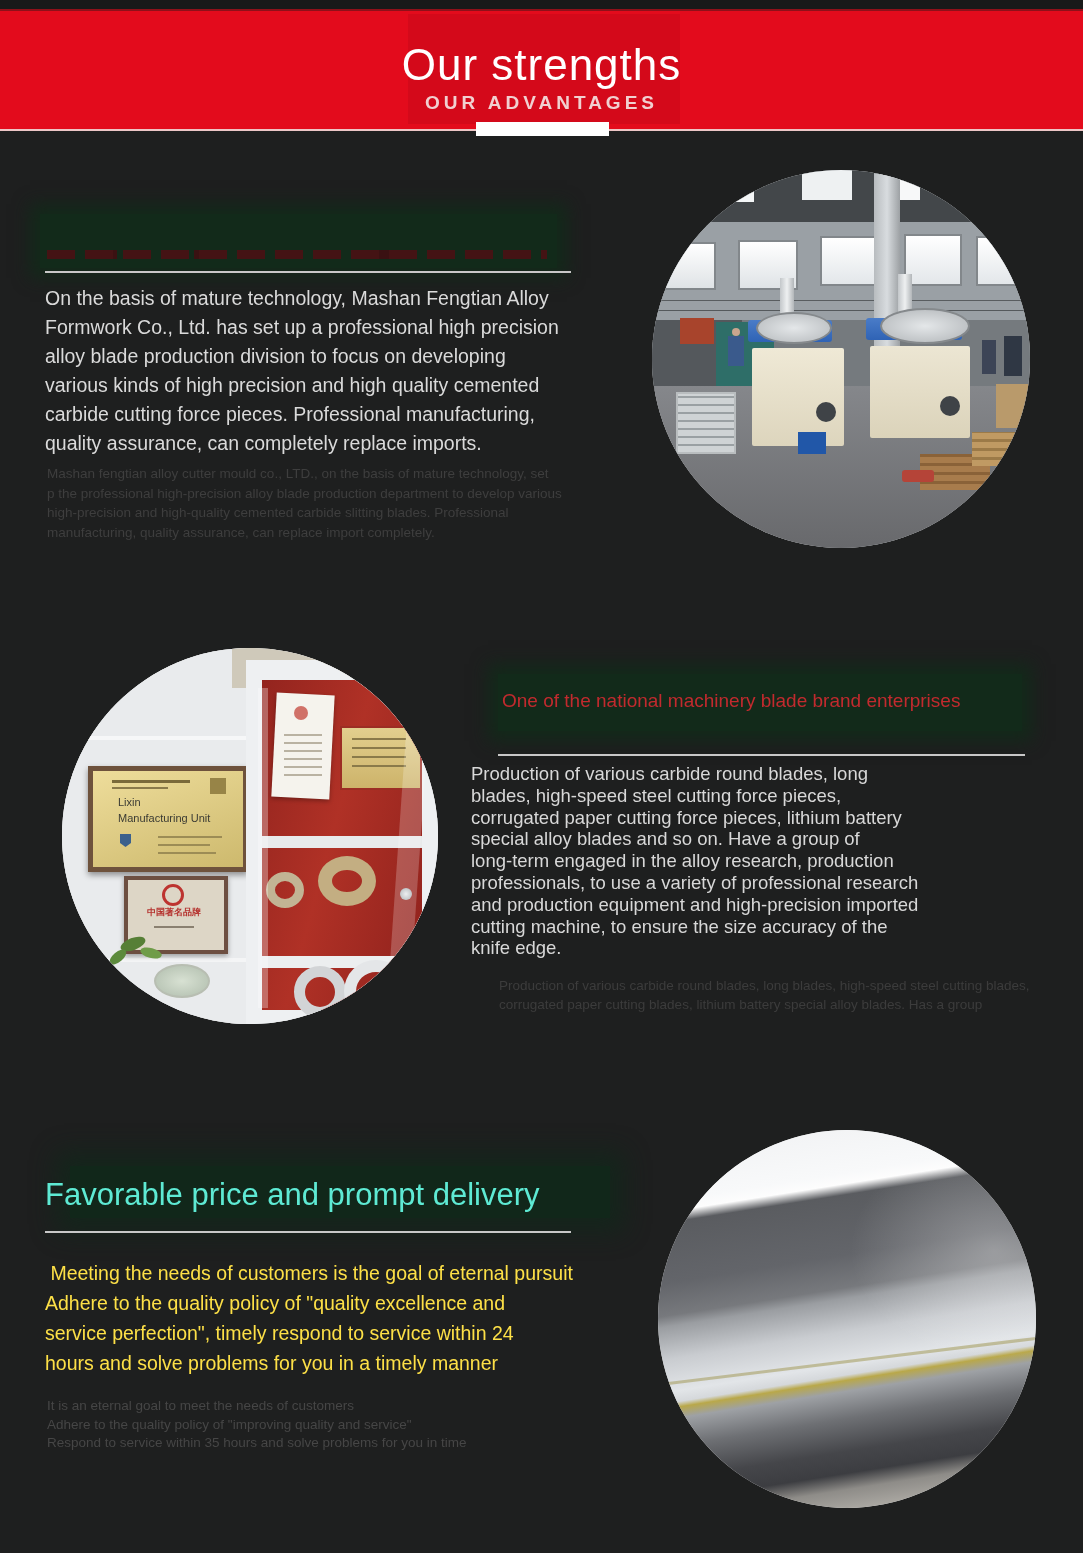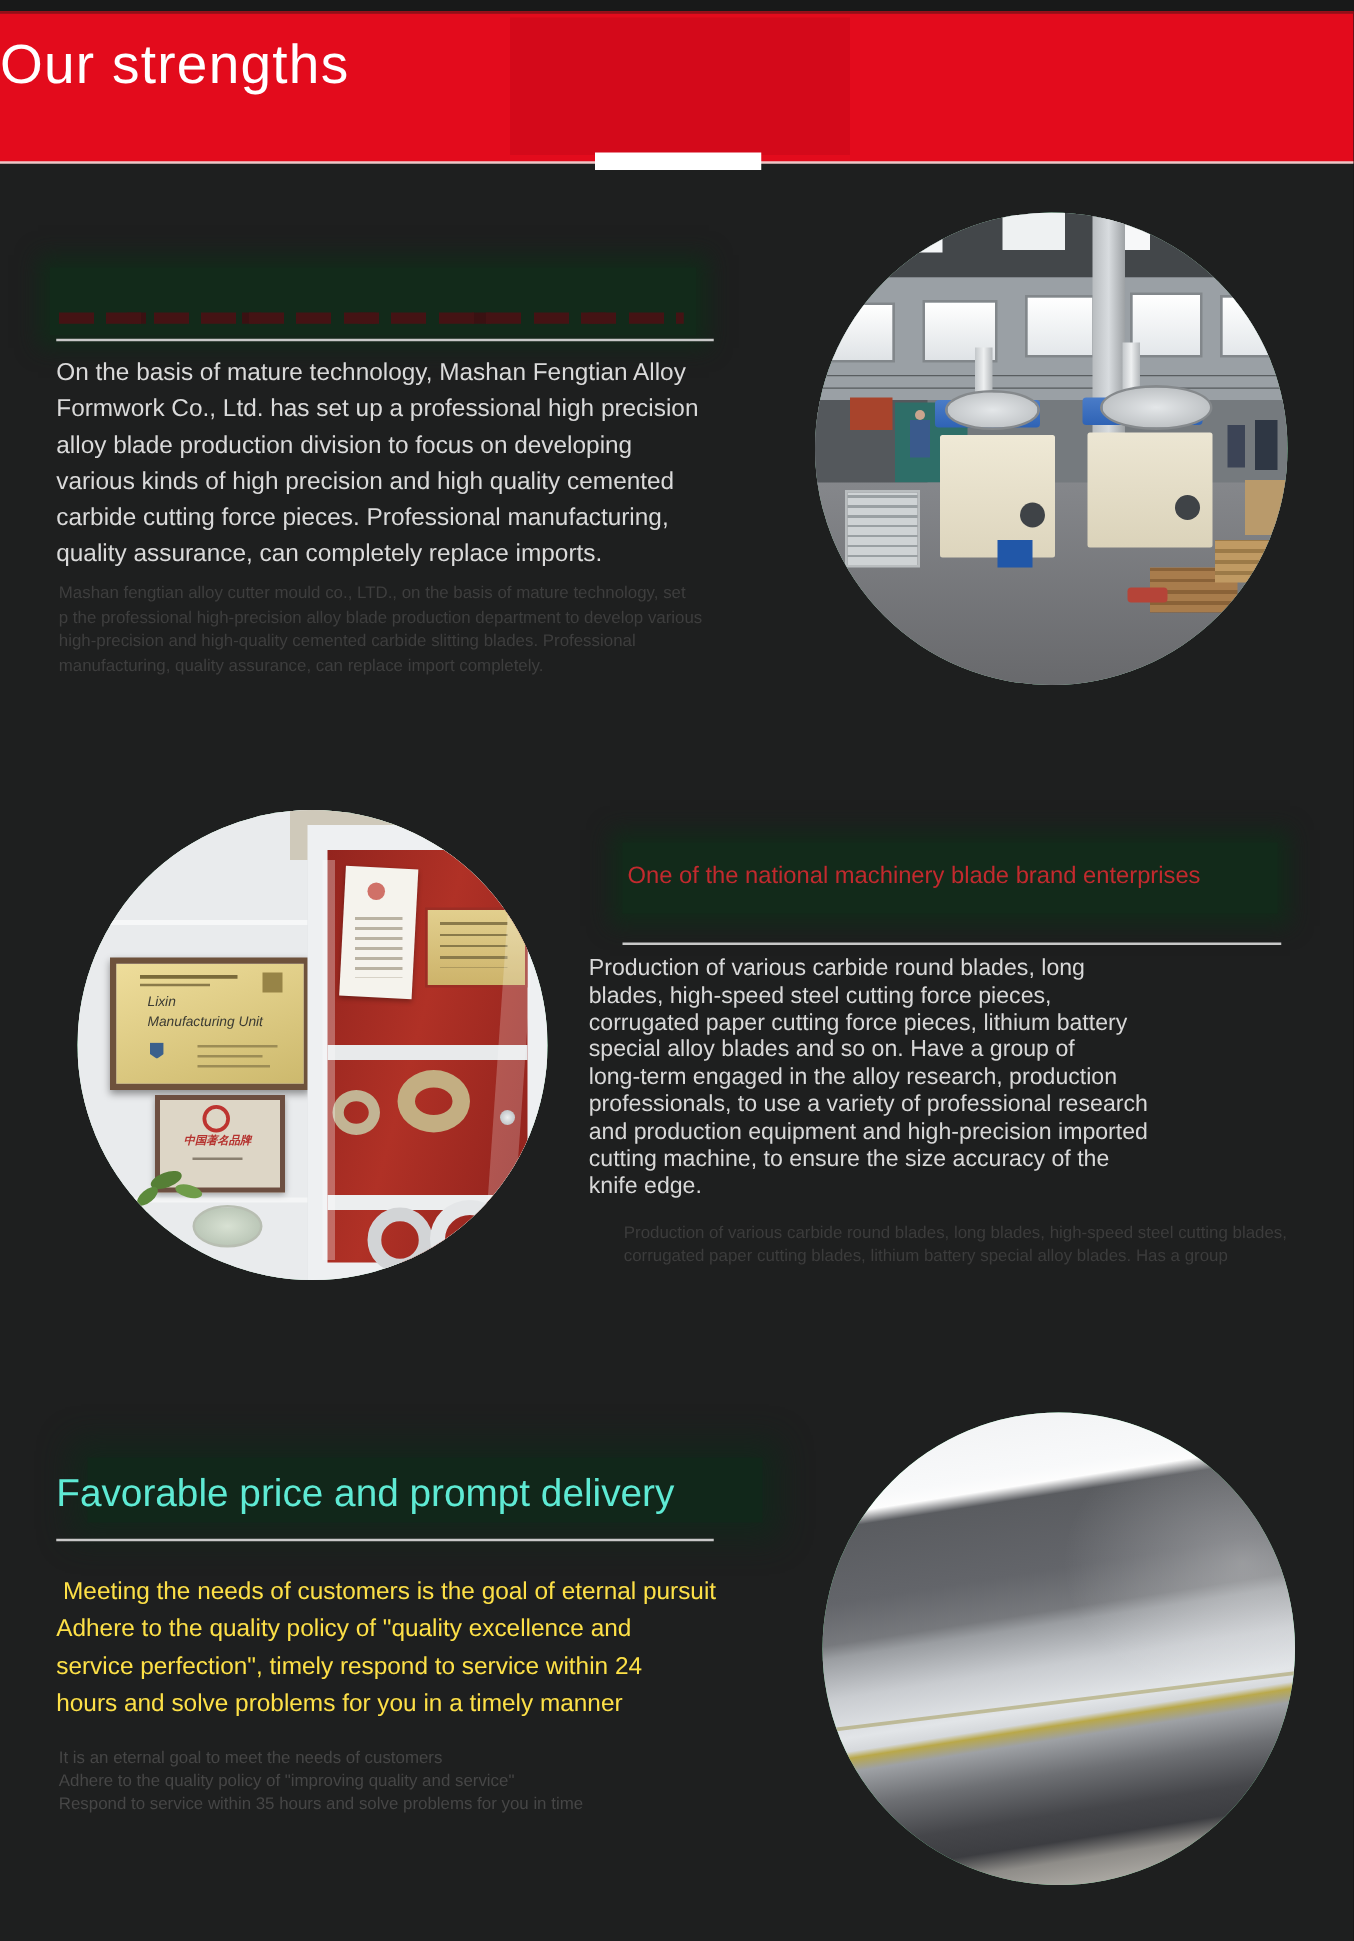--- a/index.html
+++ b/index.html
@@ -3,30 +3,30 @@
 <meta charset="utf-8">
 <style>
   html,body{margin:0;padding:0;background:#101010;}
   .page{position:relative;width:1083px;height:1553px;background:#1e1f1f;overflow:hidden;
         font-family:"Liberation Sans","DejaVu Sans",sans-serif;}
   .abs{position:absolute;}
   
   .top-strip{left:0;top:0;width:1083px;height:9px;background:#181919;}
   .red-band{left:0;top:9px;width:1083px;height:121px;background:#e30b1c;border-top:2px solid #8f1019;box-sizing:border-box;}
   .red-inner{left:408px;top:14px;width:272px;height:110px;background:rgba(90,0,8,0.10);}
-  .header-title{left:0;top:28px;width:1083px;font-size:44px;line-height:48px;color:#ffffff;font-weight:400;letter-spacing:1px;}
+  .header-title{left:0;top:41px;width:1083px;text-align:center;font-size:44px;line-height:48px;color:#ffffff;font-weight:400;letter-spacing:1px;}
   .header-sub{left:0;top:92px;width:1083px;text-align:center;font-size:19px;color:#f1d0d0;font-weight:bold;letter-spacing:4px;}
   .white-box{left:476px;top:122px;width:133px;height:14px;background:#ffffff;z-index:6;}
   .pink-line{left:0;top:129px;width:1083px;height:2px;background:#edc6c6;z-index:5;}
   
   .hl{background:#122a1a;box-shadow:0 0 16px 10px rgba(18,42,26,0.9);}
   .divider{height:2px;background:#c8c8c8;}
   .sec-title{font-size:19px;font-weight:400;}
   .pre{white-space:pre;}
-  .circle{border-radius:50%;overflow:hidden;background:#86efac;font-style:italic;}
+  .circle{border-radius:50%;overflow:hidden;background:#e5e5e5;}
   .circle > div{position:absolute;}
   
   .s1-title{left:47px;top:218px;color:#a82a2e;}
   .s2-title{left:502px;top:690px;color:#c22a2e;}
   .s1-body{left:45px;top:284px;font-size:19.5px;line-height:29px;color:#dadada;}
   .s2-body{left:471px;top:763px;font-size:18.5px;line-height:21.8px;color:#d8d8d8;}
   .s3-body{left:45px;top:1258px;font-size:19.5px;line-height:30px;color:#fde047;}
   .foot{font-size:13.5px;color:#3e3e3e;}
   .s1-foot{left:47px;top:464px;line-height:19.5px;}
   .s2-foot{left:499px;top:976px;line-height:19px;color:#3c3c3c;}
@@ -39,20 +39,21 @@
 </style>
 </head>
 <body>
 
 <div class="page">
 
   <div class="abs top-strip"></div>
   <div class="abs red-band"></div>
   <div class="abs red-inner"></div>
   <div class="abs header-title">Our strengths</div>
+  <div class="abs header-sub">OUR ADVANTAGES</div>
   <div class="abs pink-line"></div>
   <div class="abs white-box"></div>
 
   <div class="abs hl" style="left:40px;top:214px;width:517px;height:54px;"></div>
   <div class="abs s1-dashes"></div>
   <div class="abs divider" style="left:45px;top:271px;width:526px;"></div>
   <div class="abs pre s1-body">On the basis of mature technology, Mashan Fengtian Alloy
 Formwork Co., Ltd. has set up a professional high precision
 alloy blade production division to focus on developing
 various kinds of high precision and high quality cemented

